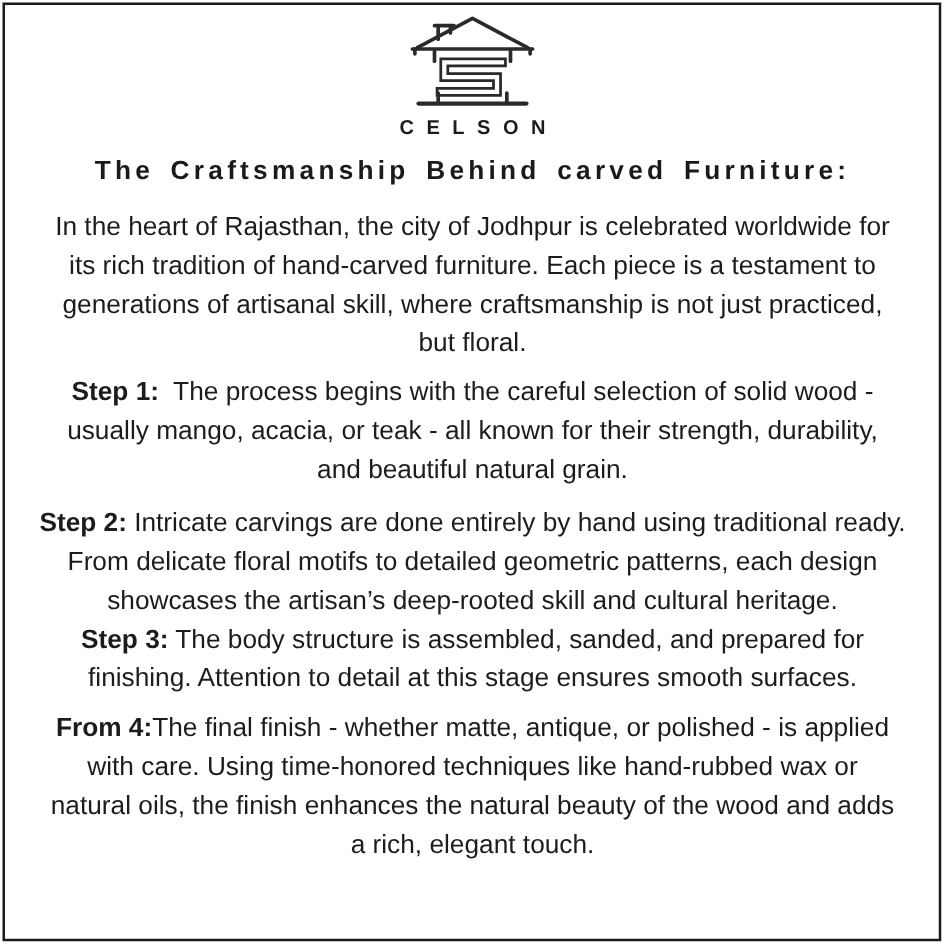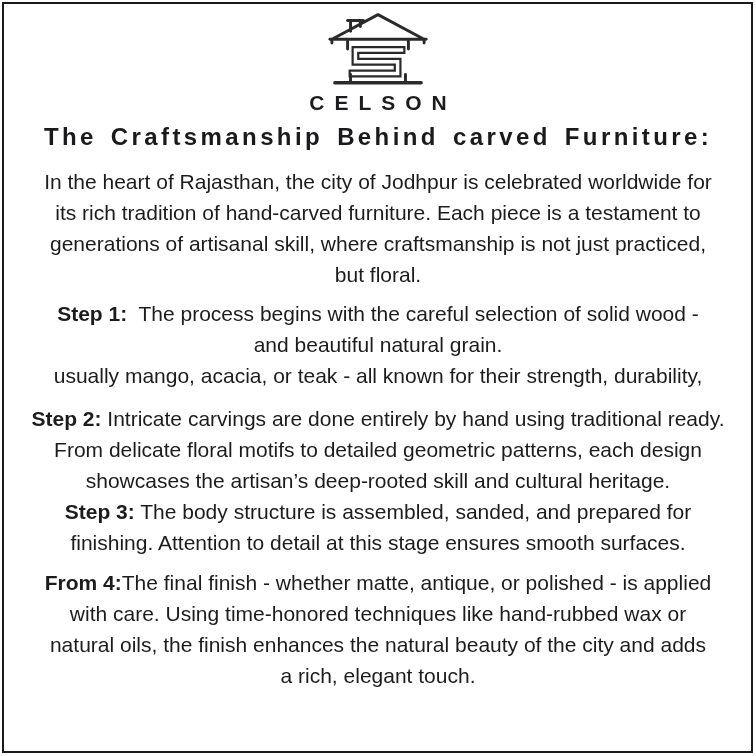--- a/index.html
+++ b/index.html
@@ -21,30 +21,30 @@
     position:relative;
     width:100%;height:100%;
     text-align:center;
     box-sizing:border-box;
     padding-top:8px;
   }
   .logo-wrap{height:80px;}
   .logo-wrap svg{display:inline-block;}
   .brand{
     margin-top:3px;
-    font-size:21px;
+    font-size:16px;
     font-weight:bold;
     letter-spacing:10px;
     text-indent:10px;
     color:#1c1c1e;
     line-height:24px;
   }
   .title{
     margin-top:9px;
-    font-size:24px;
+    font-size:21px;
     font-weight:bold;
     letter-spacing:3.4px;
     word-spacing:4px;
     line-height:26px;
     color:#1a1a1c;
   }
   .content{
     margin-top:16px;
     font-size:21px;
     line-height:31px;
@@ -101,38 +101,38 @@
 
       <div class="block intro">
         <div class="line">In the heart of Rajasthan, the city of Jodhpur is celebrated worldwide for</div>
         <div class="line">its rich tradition of hand-carved furniture. Each piece is a testament to</div>
         <div class="line">generations of artisanal skill, where craftsmanship is not just practiced,</div>
         <div class="line">but floral.</div>
       </div>
 
       <div class="block step-1">
         <div class="line"><b class="step-label">Step 1:</b><span>  The process begins with the careful selection of solid wood -</span></div>
+        <div class="line">usually mango, acacia, or teak - all known for their strength, durability,</div>
         <div class="line">and beautiful natural grain.</div>
-        <div class="line">usually mango, acacia, or teak - all known for their strength, durability,</div>
       </div>
 
       <div class="block step-2">
         <div class="line"><b class="step-label">Step 2:</b><span> Intricate carvings are done entirely by hand using traditional ready.</span></div>
         <div class="line">From delicate floral motifs to detailed geometric patterns, each design</div>
         <div class="line">showcases the artisan’s deep-rooted skill and cultural heritage.</div>
       </div>
 
       <div class="block step-3">
         <div class="line"><b class="step-label">Step 3:</b><span> The body structure is assembled, sanded, and prepared for</span></div>
         <div class="line">finishing. Attention to detail at this stage ensures smooth surfaces.</div>
       </div>
 
       <div class="block step-4">
         <div class="line"><b class="step-label">From 4:</b><span>The final finish - whether matte, antique, or polished - is applied</span></div>
         <div class="line">with care. Using time-honored techniques like hand-rubbed wax or</div>
-        <div class="line">natural oils, the finish enhances the natural beauty of the city and adds</div>
+        <div class="line">natural oils, the finish enhances the natural beauty of the wood and adds</div>
         <div class="line">a rich, elegant touch.</div>
       </div>
 
 
     </div>
   </div>
 </div>
 
 </body></html>

